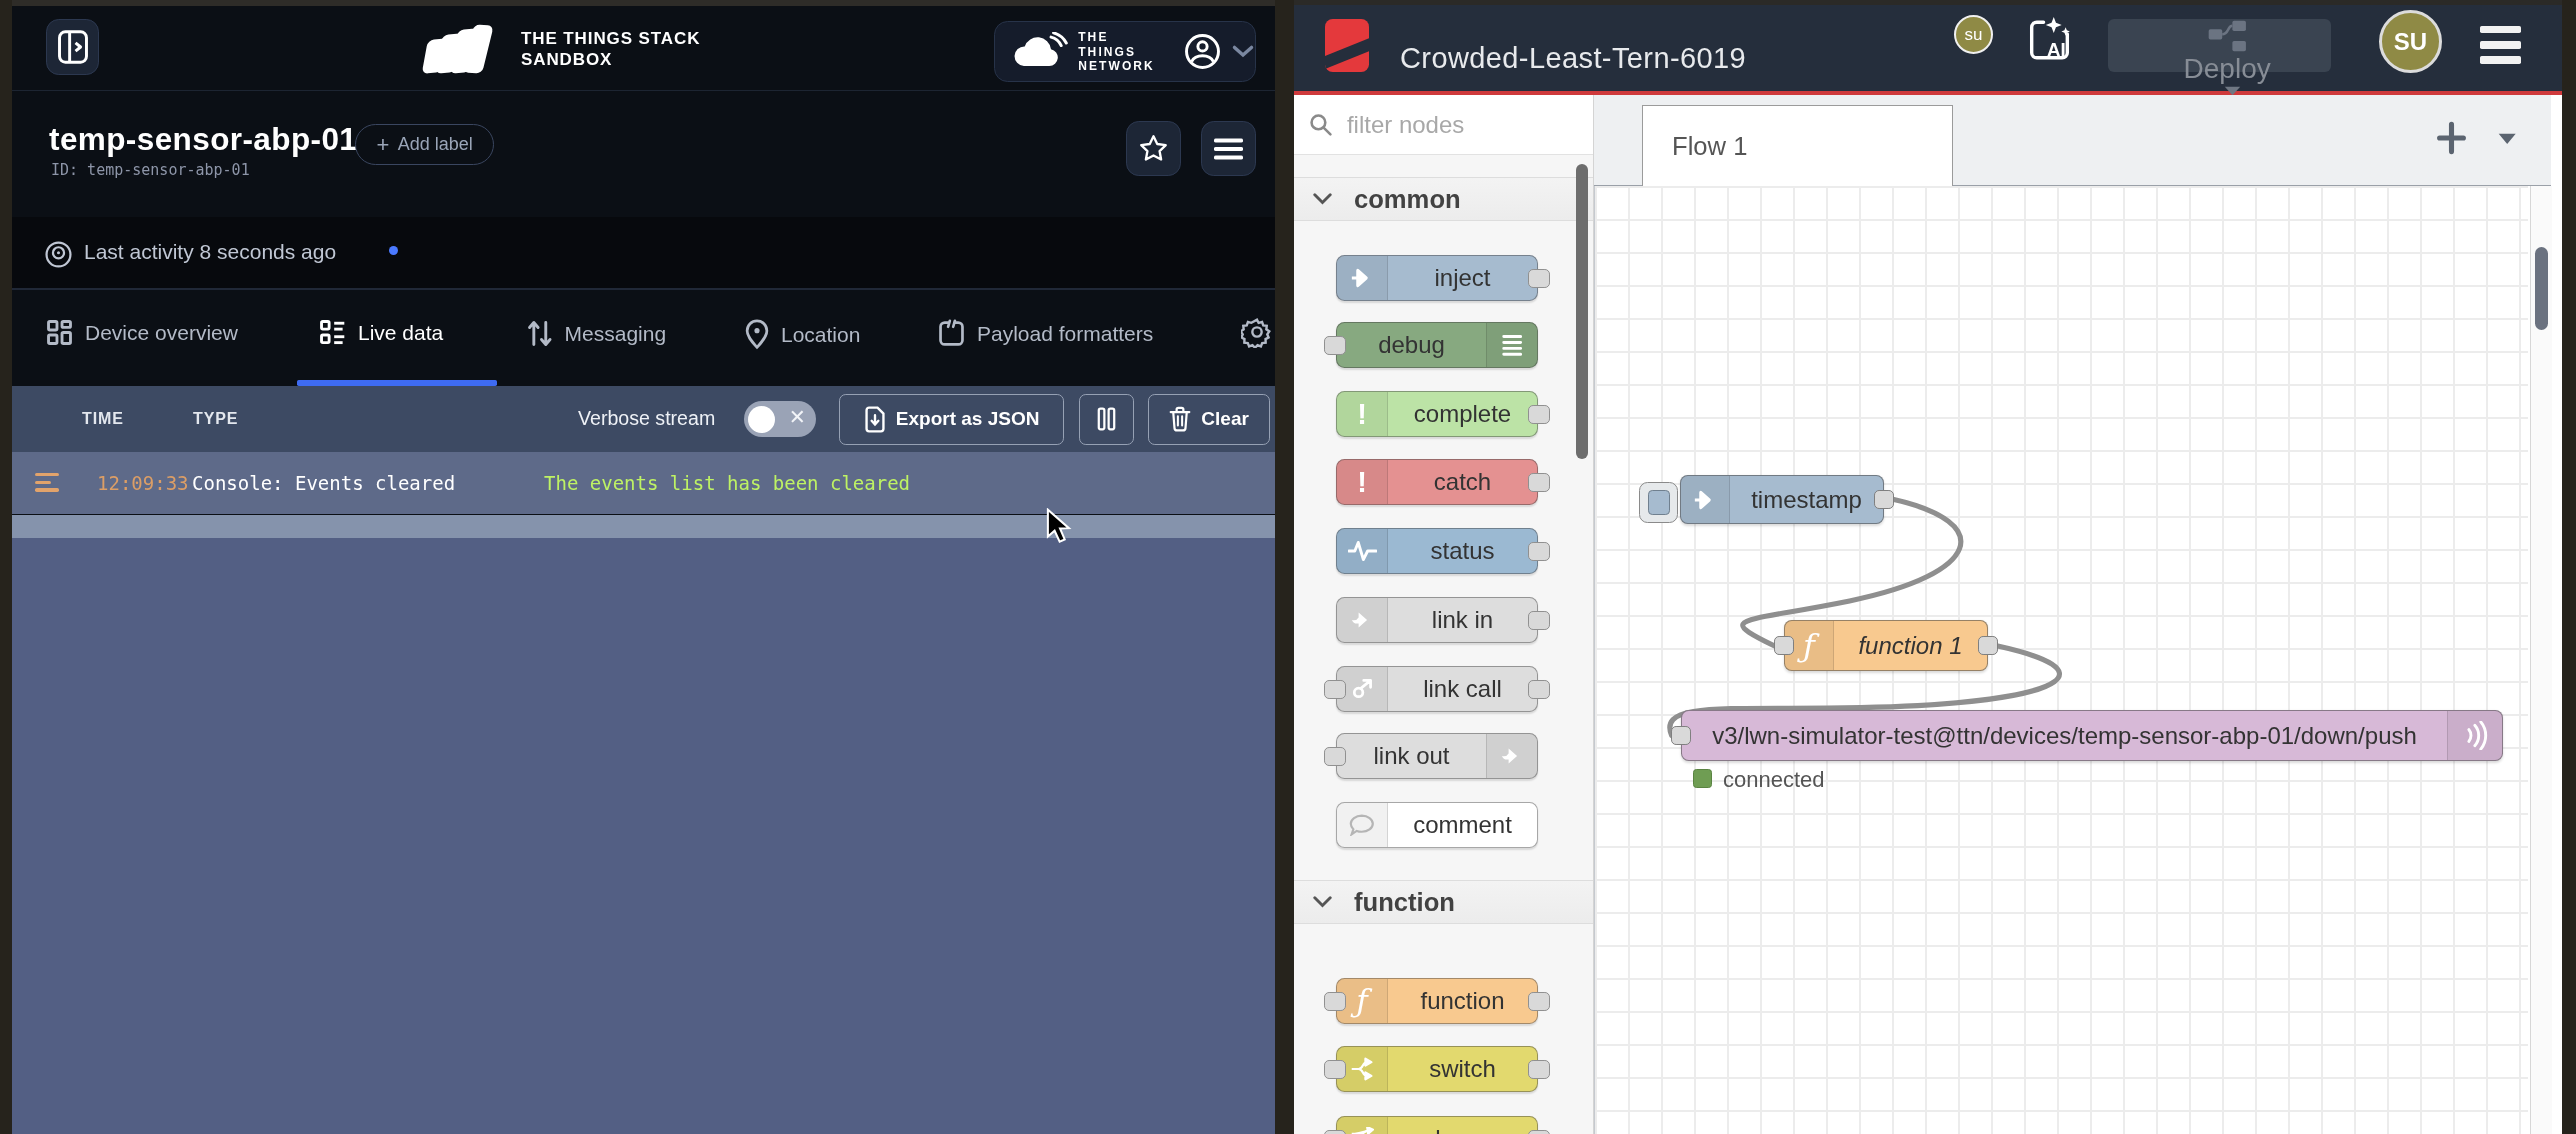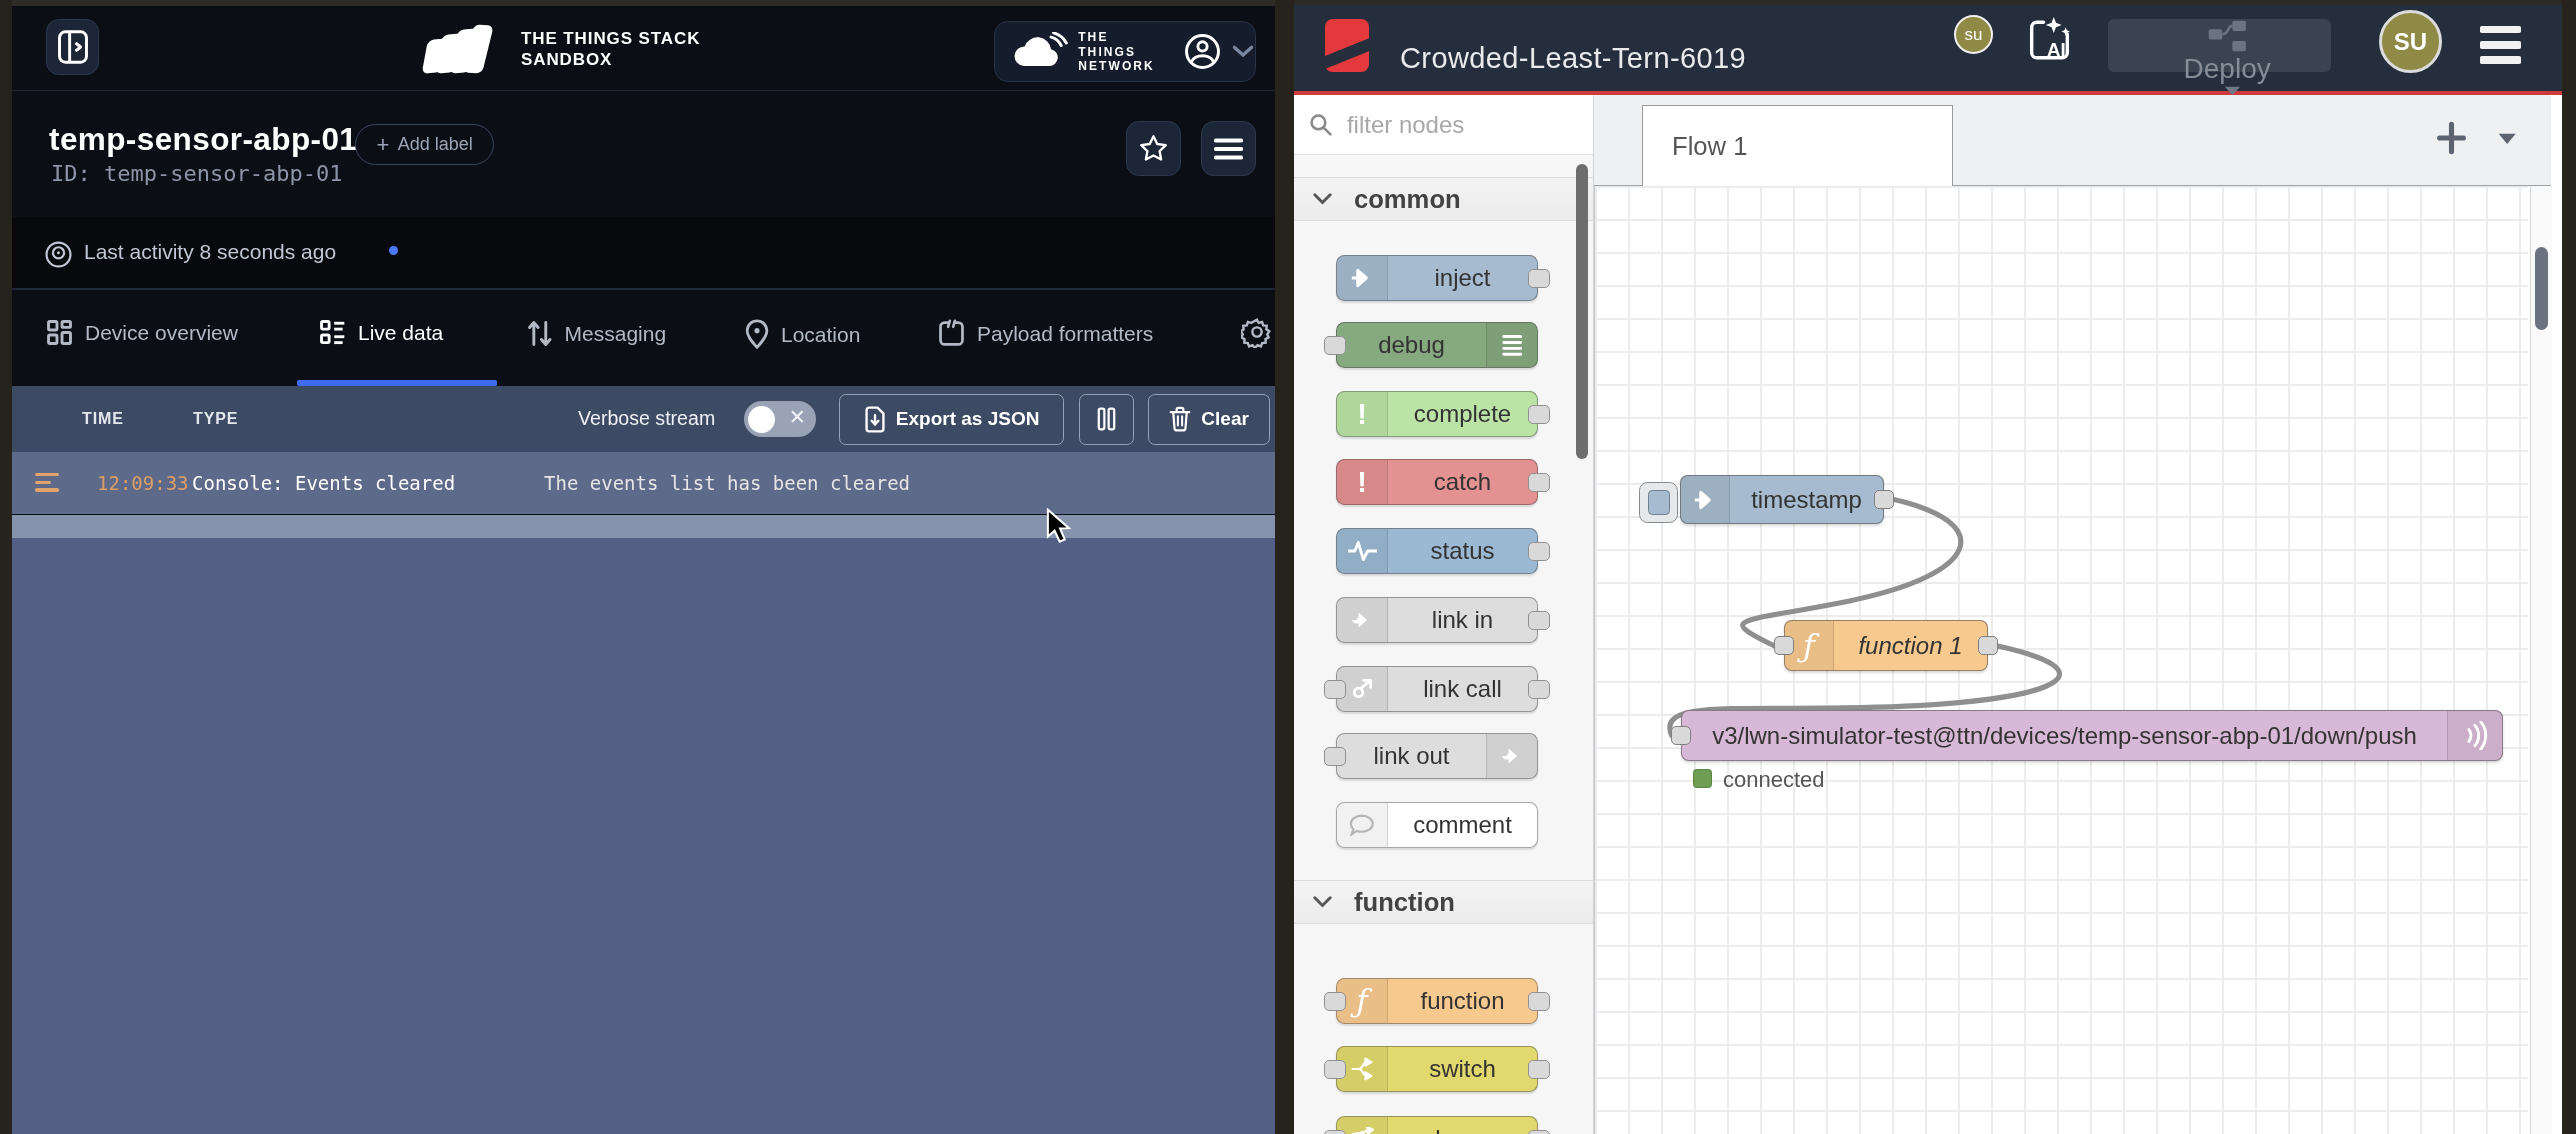--- a/index.html
+++ b/index.html
@@ -12,36 +12,36 @@
   #tts { left:12px; top:0; width:1263px; height:1135px; background:#0b0f15; overflow:hidden; }
   .tts-topstrip { left:0; top:0; width:100%; height:6px; background:#2e2c28; }
   .tts-header { left:0; top:6px; width:100%; height:85px; background:#0b0f15; border-bottom:1.7px solid #1d2532; }
   .sq-btn { background:#1d2636; border:1.7px solid #2c3850; border-radius:12.8px; display:flex; align-items:center; justify-content:center; }
   .tts-logo-books { display:flex; align-items:flex-end; }
   .book { width:20.4px; height:44px; background:#fff; border-radius:6px; margin-left:-6px; transform:skewX(-16deg) rotate(-6deg); }
   .tts-logo-text { color:#fff; font-weight:bold; font-size:17px; letter-spacing:0.9px; line-height:21px; }
   .net-badge { background:#151c2b; border:1.7px solid #273349; border-radius:13.6px; display:flex; align-items:center; }
   .net-badge-text { color:#fff; font-weight:bold; font-size:12px; letter-spacing:2.1px; line-height:14.5px; }
   .tts-title { color:#fff; font-size:31.5px; font-weight:bold; letter-spacing:0.4px; }
-  .tts-id { color:#8d95a8; font-family:"DejaVu Sans Mono", monospace; font-size:22px; }
+  .tts-id { color:#8d95a8; font-family:"DejaVu Sans Mono", monospace; font-size:15px; }
   .addlabel { border:1.7px solid #3a4660; border-radius:22px; color:#9aa5b8; font-size:18px; display:flex; align-items:center; gap:8.5px; padding:0 20.4px; height:41px; }
   .activity-text { color:#c0c7d4; font-size:21px; }
   .tab { display:flex; align-items:center; gap:12px; color:#b3bac7; font-size:21px; }
   .tab.active { color:#fff; }
   .tab-underline { background:#3e6bf2; height:6px; border-radius:1.7px; }
   .lheader { background:#3d4a63; }
   .lh-col { color:#e3e7ee; font-weight:bold; font-size:16px; letter-spacing:0.9px; }
   .ctl-btn { border:1.7px solid #96a1b4; border-radius:6.8px; color:#fff; font-size:19px; font-weight:bold; display:flex; align-items:center; gap:10.2px; justify-content:center; background:transparent; }
   .toggle { width:72px; height:36px; background:#9aa3b6; border-radius:18px; position:relative; }
   .toggle .knob { position:absolute; left:4.3px; top:4.3px; width:27px; height:27px; background:#fff; border-radius:50%; }
   .toggle .x { position:absolute; right:10.2px; top:3.4px; color:#f2f4f8; font-size:20.4px; }
   .ev-row { background:#5e6a89; font-family:"DejaVu Sans Mono", monospace; font-size:19px; }
   .ev-time { color:#dc9e66;margin-left:28px; }
   .ev-type { color:#ffffff; }
-  .ev-detail { color:#e5e5e5; }
+  .ev-detail { color:#bef264; }
   .ev-band { background:#8593ac; }
   .ev-body { background:#535f84; }
   .clear-lines span { display:block; height:3.4px; background:#e2a36b; border-radius:1.7px; margin-bottom:4.3px; }
 
   
   #nr { left:1294px; top:0; width:1268px; height:1135px; background:#ffffff; overflow:hidden; }
   .nr-header { left:0; top:0; width:100%; height:95px; background:#252e3c; border-bottom:4.3px solid #cf3a3c; }
   .nr-topstrip { left:0; top:0; width:100%; height:5.1px; background:#2b2a27; }
   .nr-logo { width:44px; height:53px; background:#e4393c; border-radius:7.7px; overflow:hidden; position:relative; }
   .nr-logo:before { content:""; position:absolute; left:-10.2px; top:25.6px; width:77px; height:12px; background:#252e3c; transform:rotate(-22deg); }

